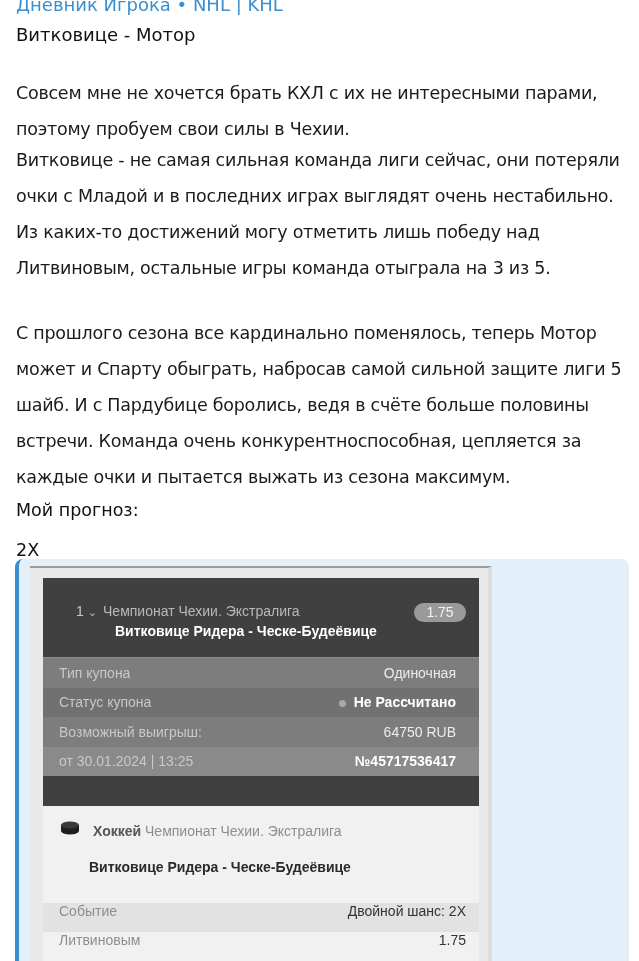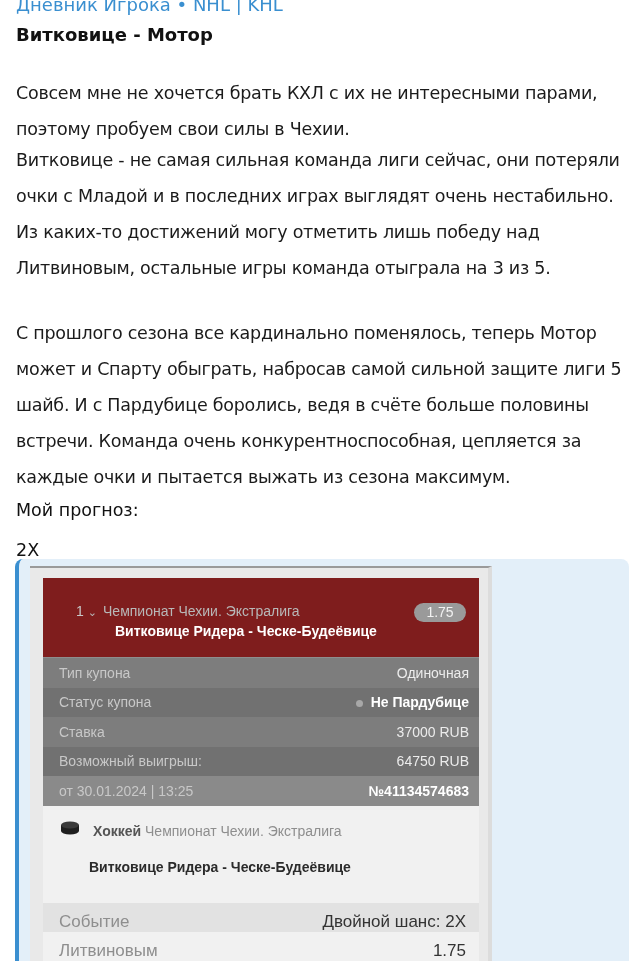--- a/index.html
+++ b/index.html
@@ -1,48 +1,48 @@
 <!DOCTYPE html>
 <html><head>
 <meta charset="utf-8">
 <style>
   * { box-sizing: border-box; margin: 0; padding: 0; }
   html, body { width: 639px; height: 961px; overflow: hidden; background: #ffffff; }
   body { font-family: "DejaVu Sans", "Liberation Sans", sans-serif; color: #000; position: relative; }
   .channel-name { position: absolute; left: 16px; top: -6px; font-size: 18px; color: #3a8fd0; white-space: nowrap; }
-  .post-title { position: absolute; left: 16px; top: 24px; font-size: 18px; font-weight: 700; color: #111; }
+  .post-title { position: absolute; left: 16px; top: 24px; font-size: 18px; font-weight: 400; color: #111; }
   .para { position: absolute; left: 16px; width: 615px; font-size: 17.5px; line-height: 36px; color: #1b1b1b; letter-spacing: -0.25px; }
   .p1 { top: 75px; }
   .p2 { top: 142px; }
   .p3 { top: 315px; }
   .forecast-label { position: absolute; left: 16px; top: 500px; font-size: 17.5px; font-weight: 400; color: #111; }
   .forecast-value { position: absolute; left: 16px; top: 540px; font-size: 17.5px; color: #111; }
 
   .quote { position: absolute; left: 15px; top: 559px; width: 614px; height: 420px; background: #e3eff9; border-radius: 8px; border-left: 4px solid #3a8fd0; }
   .coupon-frame { position: absolute; left: 30px; top: 566px; width: 462px; height: 400px; background: #e9e9e9; border-top: 2px solid #9a9a9a; border-right: 4px solid #dcdcdc; }
-  .coupon-dark { position: absolute; left: 43px; top: 578px; width: 436px; height: 228px; background: #7f1d1d; font-family: "Liberation Sans", sans-serif; }
+  .coupon-dark { position: absolute; left: 43px; top: 578px; width: 436px; height: 228px; background: #404040; font-family: "Liberation Sans", sans-serif; }
   .league-line { position: absolute; left: 33px; top: 25px; font-size: 14px; color: #b8b8b8; white-space: nowrap; }
   .league-line .num { color: #c8c8c8; margin-right: 4px; }
   .match-line { position: absolute; left: 72px; top: 45px; font-size: 14px; font-weight: 700; color: #ffffff; white-space: nowrap; }
   .odds-pill { position: absolute; right: 13px; top: 25px; width: 52px; height: 19px; border-radius: 10px; background: #9a9a9a; color: #f2f2f2; font-size: 14px; text-align: center; line-height: 19px; }
   .rows { position: absolute; left: 0; top: 79px; width: 100%; border-top: 1px solid #8e8e8e; }
-  .row { height: 29.5px; display: flex; justify-content: space-between; align-items: center; padding: 0 10px 0 16px; font-size: 14px; color: #c8c8c8; }
+  .row { height: 29.5px; display: flex; justify-content: space-between; align-items: center; padding: 0 23px 0 16px; font-size: 14px; color: #c8c8c8; }
   .row:nth-child(odd) { background: #7d7d7d; }
   .row:nth-child(even) { background: #717171; }
   .row .val { color: #ececec; }
   .row .val.bold { font-weight: 700; color: #ffffff; }
   .status-dot { display: inline-block; width: 7px; height: 7px; border-radius: 50%; background: #a8a8a8; margin-right: 8px; vertical-align: middle; }
   .row.last { background: #8a8a8a; }
 
   .coupon-light { position: absolute; left: 43px; top: 806px; width: 436px; height: 160px; background: #f1f1f1; font-family: "Liberation Sans", sans-serif; }
   .puck { position: absolute; left: 17px; top: 15px; width: 20px; height: 14px; }
   .sport-line { position: absolute; left: 50px; top: 17px; font-size: 14px; color: #8e8e8e; white-space: nowrap; }
   .sport-line b { color: #555; font-weight: 700; }
   .light-match { position: absolute; left: 46px; top: 53px; font-size: 14px; font-weight: 700; color: #2b2b2b; white-space: nowrap; }
-  .lrow { position: absolute; left: 0; width: 100%; height: 29px; display: flex; justify-content: space-between; align-items: flex-end; padding: 0 13px 0 16px; font-size: 17px; color: #8e8e8e; }
+  .lrow { position: absolute; left: 0; width: 100%; height: 29px; display: flex; justify-content: space-between; align-items: flex-start; padding: 0 13px 0 16px; font-size: 14px; color: #8e8e8e; }
   .lrow .val { color: #333; margin-left: 47px; }
   .lrow.ev { top: 97px; background: #e2e2e2; }
   .lrow.co { top: 126px; background: #f1f1f1; }
 </style>
 </head>
 <body>
 
 <div class="channel-name">Дневник Игрока • NHL | KHL</div>
 <div class="post-title">Витковице - Мотор</div>
 
@@ -64,33 +64,29 @@
   <div class="match-line">Витковице Ридера - Ческе-Будеёвице</div>
   <div class="odds-pill">1.75</div>
 
   <div class="rows">
     <div class="row">
       <span>Тип купона</span>
       <span class="val">Одиночная</span>
     </div>
     <div class="row">
       <span>Статус купона</span>
-      <span><span class="status-dot"></span><span class="val bold">Не Пардубице</span></span>
-    </div>
-    <div class="row">
-      <span>Ставка</span>
-      <span class="val">37000 RUB</span>
+      <span><span class="status-dot"></span><span class="val bold">Не Рассчитано</span></span>
     </div>
     <div class="row">
       <span>Возможный выигрыш:</span>
       <span class="val">64750 RUB</span>
     </div>
     <div class="row last">
       <span>от 30.01.2024 | 13:25</span>
-      <span class="val bold">№41134574683</span>
+      <span class="val bold">№45717536417</span>
     </div>
   </div>
 </div>
 
 <div class="coupon-light">
   <svg class="puck" viewBox="0 0 20 14">
     <ellipse cx="10" cy="10" rx="9" ry="3.5" fill="#1e1e1e"></ellipse>
     <rect x="1" y="4" width="18" height="6" fill="#1e1e1e"></rect>
     <ellipse cx="10" cy="4" rx="9" ry="3.5" fill="#3a3a3a"></ellipse>
   </svg>

